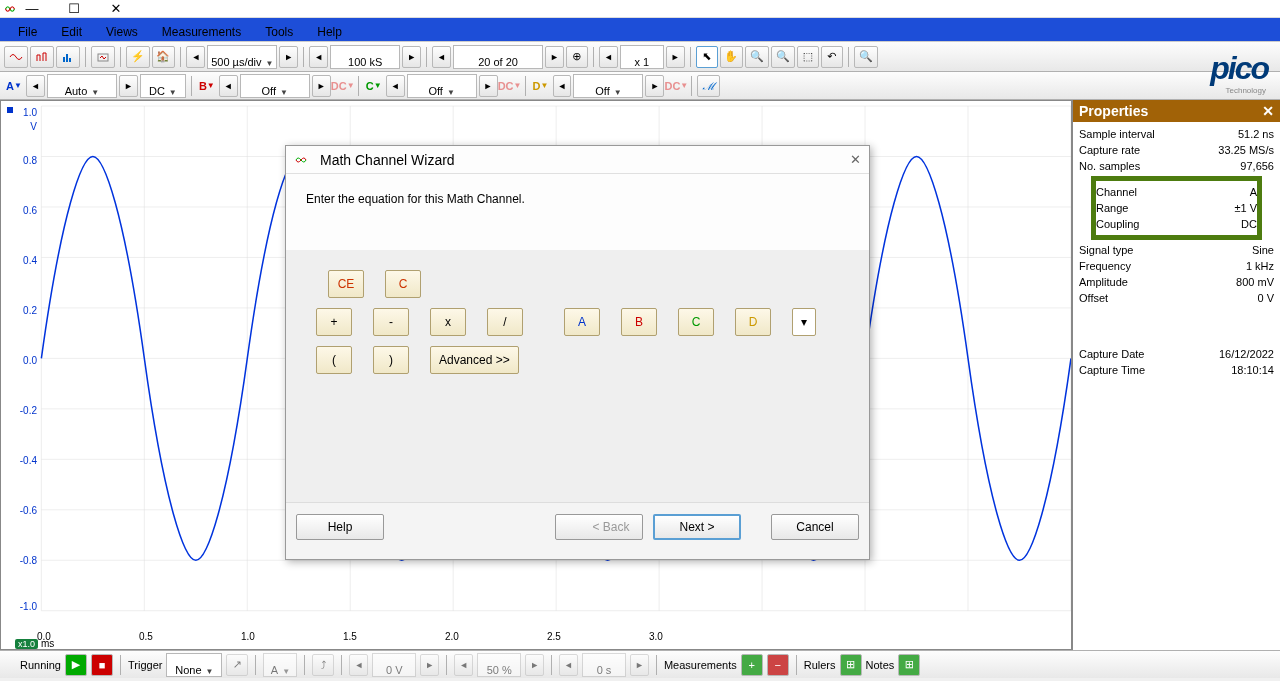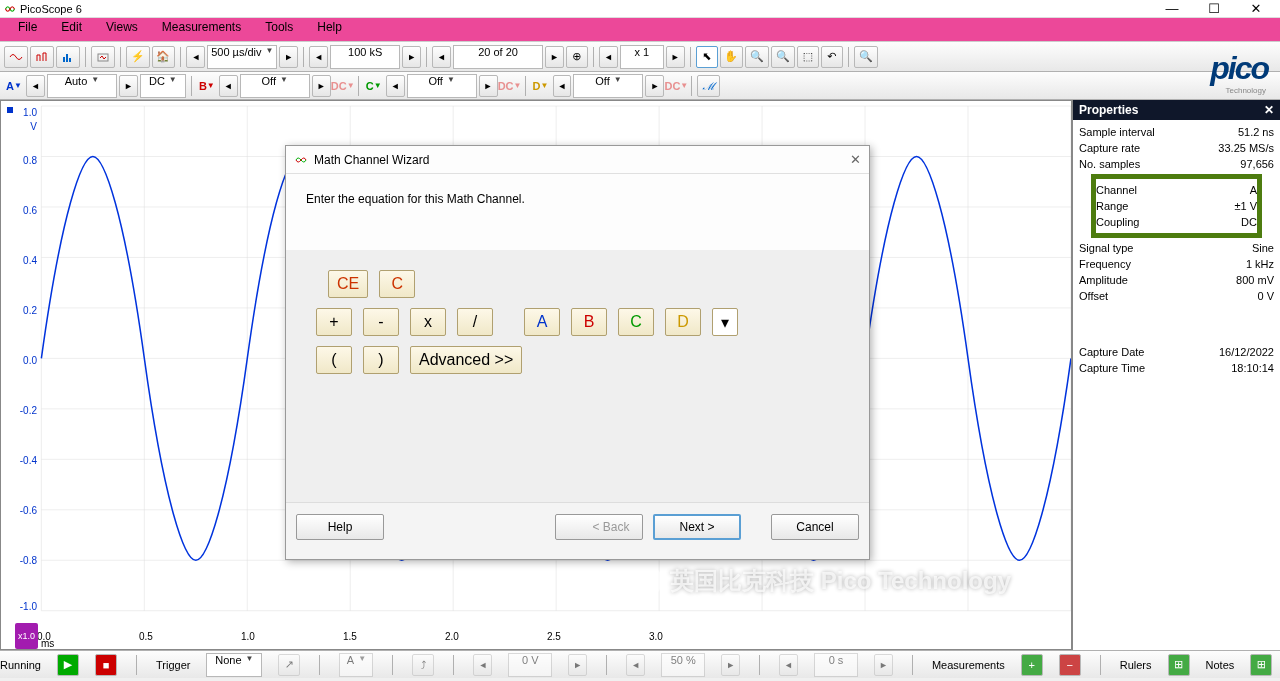--- a/index.html
+++ b/index.html
@@ -2,82 +2,81 @@
 <html><head>
 <meta charset="utf-8">
 <style>
 * { box-sizing: border-box; margin: 0; padding: 0; font-family: 'Segoe UI', Tahoma, sans-serif; }
 body { width: 1280px; height: 681px; background: #f0f0f0; position: relative; overflow: hidden; font-size: 12px; }
 .titlebar { height: 18px; background: #fff; display: flex; align-items: center; padding: 0 4px; border-bottom: 1px solid #ddd; }
 .titlebar .icon-sm { width: 12px; height: 12px; margin-right: 4px; }
 .titlebar-title { font-size: 11px; flex: 1; }
 .win-controls { display: flex; gap: 18px; margin-right: 8px; }
 .win-controls span { width: 24px; text-align: center; font-size: 13px; cursor: default; }
-.menubar { height: 24px; background: #ec4899; display: flex; align-items: flex-start; padding: 0 8px; gap: 4px; border-bottom: 1px solid #ccc; }
+.menubar { height: 24px; background: #1d4ed8; display: flex; align-items: flex-end; padding: 0 8px; gap: 4px; border-bottom: 1px solid #ccc; }
 .menubar .menuitem { padding: 2px 10px; font-size: 12px; }
 .toolbar { height: 30px; background: linear-gradient(#fdfdfd,#e8e8e8); border-bottom: 1px solid #b0b0b0; display: flex; align-items: center; padding: 0 4px; gap: 2px; }
 .tbtn { height: 22px; min-width: 22px; border: 1px solid #b8b8b8; background: linear-gradient(#fefefe,#e6e6e6); border-radius: 2px; display: inline-flex; align-items: center; justify-content: center; font-size: 11px; padding: 0 4px; }
 .tbtn.arrow { min-width: 18px; font-size: 9px; }
-.tfield { height: 24px; border: 1px solid #b8b8b8; background: #fff; display: inline-flex; align-items: flex-start; justify-content: center; font-size: 11px; padding: 0; min-width: 70px; }
+.tfield { height: 24px; border: 1px solid #b8b8b8; background: #fff; display: inline-flex; align-items: flex-end; justify-content: center; font-size: 11px; padding: 0; min-width: 70px; }
 .tfield-wide { min-width: 90px; }
 .tfield .dd { margin-left: 4px; font-size: 8px; color: #444; }
 .sep { width: 1px; height: 20px; background: #b0b0b0; margin: 0 3px; }
 .channel-bar { height: 28px; background: linear-gradient(#fdfdfd,#e8e8e8); border-bottom: 1px solid #b0b0b0; display: flex; align-items: center; padding: 0 4px; gap: 2px; }
 .ch-label { width: 20px; height: 22px; display: inline-flex; align-items: center; justify-content: center; font-size: 11px; font-weight: bold; }
 .ch-a { color: #0033cc; } .ch-b { color: #cc0000; } .ch-c { color: #009900; } .ch-d { color: #cc9900; } .ch-off { color: #e89090; }
 .main-area { display: flex; height: 550px; }
 .scope-area { flex: 1; background: #fff; position: relative; border: 1px solid #888; }
 .props-panel { width: 208px; background: #fff; border-left: 1px solid #888; }
-.props-header { background: #0f172a; color: #fff; font-size: 12px; font-weight: bold; padding: 3px 6px; display: flex; justify-content: space-between; }
+.props-header { background: #a16207; color: #fff; font-size: 14px; font-weight: bold; padding: 3px 6px; display: flex; justify-content: space-between; }
 .props-body { padding: 4px 6px; font-size: 11px; }
 .prop-row { display: flex; justify-content: space-between; padding: 2px 0; }
 .prop-box { border: 5px solid #4d7c0f; padding: 3px 0; margin: 2px 12px; }
-.status-bar { height: 28px; background: linear-gradient(#fdfdfd,#e8e8e8); border-top: 1px solid #b0b0b0; display: flex; align-items: center; padding: 0 0; gap: 16px; font-size: 11px; }
+.status-bar { height: 28px; background: linear-gradient(#fdfdfd,#e8e8e8); border-top: 1px solid #b0b0b0; display: flex; align-items: center; padding: 0 20px; gap: 4px; font-size: 11px; }
 .wizard { position: absolute; left: 285px; top: 145px; width: 585px; height: 415px; background: #f4f4f4; border: 1px solid #999; box-shadow: 2px 2px 8px rgba(0,0,0,.3); z-index: 100; }
 .wizard-title { height: 28px; display: flex; align-items: center; padding: 0 8px; background: #fdfdfd; border-bottom: 1px solid #e0e0e0; }
-.wizard-title .wt { font-size: 12px; margin-left: 6px; flex: 1; }
+.wizard-title .wt { font-size: 14px; margin-left: 12px; flex: 1; }
 .wizard-title .close { font-size: 13px; color: #666; }
 .wizard-body { padding: 18px 20px; background: #fdfdfd; height: 76px; font-size: 12px; }
 .wizard-form { background: #efefef; padding: 20px 30px; height: 252px; }
 .equation-input { width: 300px; height: 26px; border: 1px solid #999; background: #fff; padding: 0 6px; font-size: 11px; display: inline-flex; align-items: center; }
-.wbtn { height: 28px; min-width: 36px; border: 1px solid #b0a070; background: linear-gradient(#fdf8e8,#f0e8c8); border-radius: 2px; display: inline-flex; align-items: center; justify-content: center; font-size: 16px; padding: 0 8px; margin-right: 11px; }
+.wbtn { height: 28px; min-width: 36px; border: 1px solid #b0a070; background: linear-gradient(#fdf8e8,#f0e8c8); border-radius: 2px; display: inline-flex; align-items: center; justify-content: center; font-size: 12px; padding: 0 8px; margin-right: 21px; }
 .wbtn.ce { color: #cc3300; } .wbtn.c { color: #cc3300; }
 .wbtn.cha { color: #0033cc; } .wbtn.chb { color: #cc0000; } .wbtn.chc { color: #009900; } .wbtn.chd { color: #cc9900; }
 .wbtn-row { margin-top: 10px; display: flex; align-items: center; }
 .wbtn-gap { width: 20px; }
 .wizard-footer { height: 48px; background: #f4f4f4; border-top: 1px solid #ddd; display: flex; align-items: center; padding: 0 10px; }
 .fbtn { height: 26px; width: 88px; border: 1px solid #999; background: linear-gradient(#fff,#e8e8e8); display: inline-flex; align-items: center; justify-content: center; font-size: 12px; border-radius: 2px; }
 .fbtn.dis { color: #999; padding-left: 24px; }
 .fbtn.primary { border: 2px solid #5a9fd4; }
 .logo { position: absolute; right: 12px; top: 50px; font-size: 32px; font-weight: bold; font-style: italic; color: #003a78; letter-spacing: -2px; text-align: right; }
 .logo-sub { position: absolute; right: 14px; top: 86px; font-size: 8px; color: #888; }
 svg.wave { position: absolute; inset: 0; }
 .y-axis { position: absolute; left: 4px; top: 4px; bottom: 24px; width: 32px; font-size: 10px; color: #0033cc; }
 .y-tick { position: absolute; right: 0; text-align: right; width: 28px; }
 .x-axis { position: absolute; left: 36px; right: 4px; bottom: 4px; height: 14px; font-size: 10px; }
 .x-tick { position: absolute; }
 .x-unit { position: absolute; left: 40px; bottom: 0; font-size: 10px; }
-.axis-tag { position: absolute; left: 14px; bottom: 0; background: #a21caf; color: #fff; font-size: 9px; padding: 8px 3px; border-radius: 2px; }
+.axis-tag { position: absolute; left: 14px; bottom: 0; background: #15803d; color: #fff; font-size: 9px; padding: 0 3px; border-radius: 2px; }
 .run-play { background: #00aa00; color: #fff; }
 .run-stop { background: #cc0000; color: #fff; }
 .small-sq { width: 6px; height: 6px; background: #0033cc; position: absolute; left: 6px; top: 6px; }
 .watermark { position: absolute; right: 60px; bottom: 50px; font-size: 24px; color: rgba(255,255,255,.7); text-shadow: 0 0 4px rgba(0,0,0,.3); font-weight: bold; pointer-events: none; display: flex; align-items: center; gap: 8px; }
 .wm-icon { width: 36px; height: 36px; border-radius: 50%; background: rgba(255,255,255,.6); position: relative; }
 .wm-icon::before { content:''; position:absolute; width:10px; height:10px; border-radius:50%; background:rgba(255,255,255,.9); left:18px; top:6px; }
 .wm-icon::after { content:''; position:absolute; width:10px; height:10px; border-radius:50%; background:rgba(255,255,255,.9); left:6px; top:16px; }
 </style>
 </head>
 <body>
 
 <div class="titlebar">
   <svg class="icon-sm" viewBox="0 0 16 16">
       <path d="M2 8 Q5 2 8 8 T14 8" stroke="#0a0" fill="none" stroke-width="1.5"></path>
       <path d="M2 8 Q5 14 8 8 T14 8" stroke="#c00" fill="none" stroke-width="1.5"></path>
     </svg>
-  <span class="titlebar-title">PicoScope 6</span>
   <div class="win-controls">
     <span>—</span>
     <span>☐</span>
     <span>✕</span>
   </div>
 </div>
 
 <div class="menubar">
   <span class="menuitem">File</span>
   <span class="menuitem">Edit</span>
@@ -246,24 +245,20 @@
       <span class="x-tick" style="left:0px">0.0</span>
       <span class="x-tick" style="left:102px">0.5</span>
       <span class="x-tick" style="left:204px">1.0</span>
       <span class="x-tick" style="left:306px">1.5</span>
       <span class="x-tick" style="left:408px">2.0</span>
       <span class="x-tick" style="left:510px">2.5</span>
       <span class="x-tick" style="left:612px">3.0</span>
     </div>
     <span class="axis-tag">x1.0</span>
     <span class="x-unit">ms</span>
-    <div class="watermark">
-      <div class="wm-icon"></div>
-      <span>英国比克科技 Pico Technology</span>
-    </div>
   </div>
 
   <div class="props-panel">
     <div class="props-header">
       <span>Properties</span>
       <span>✕</span>
     </div>
     <div class="props-body">
       <div class="prop-row">
           <span>Sample interval</span>

